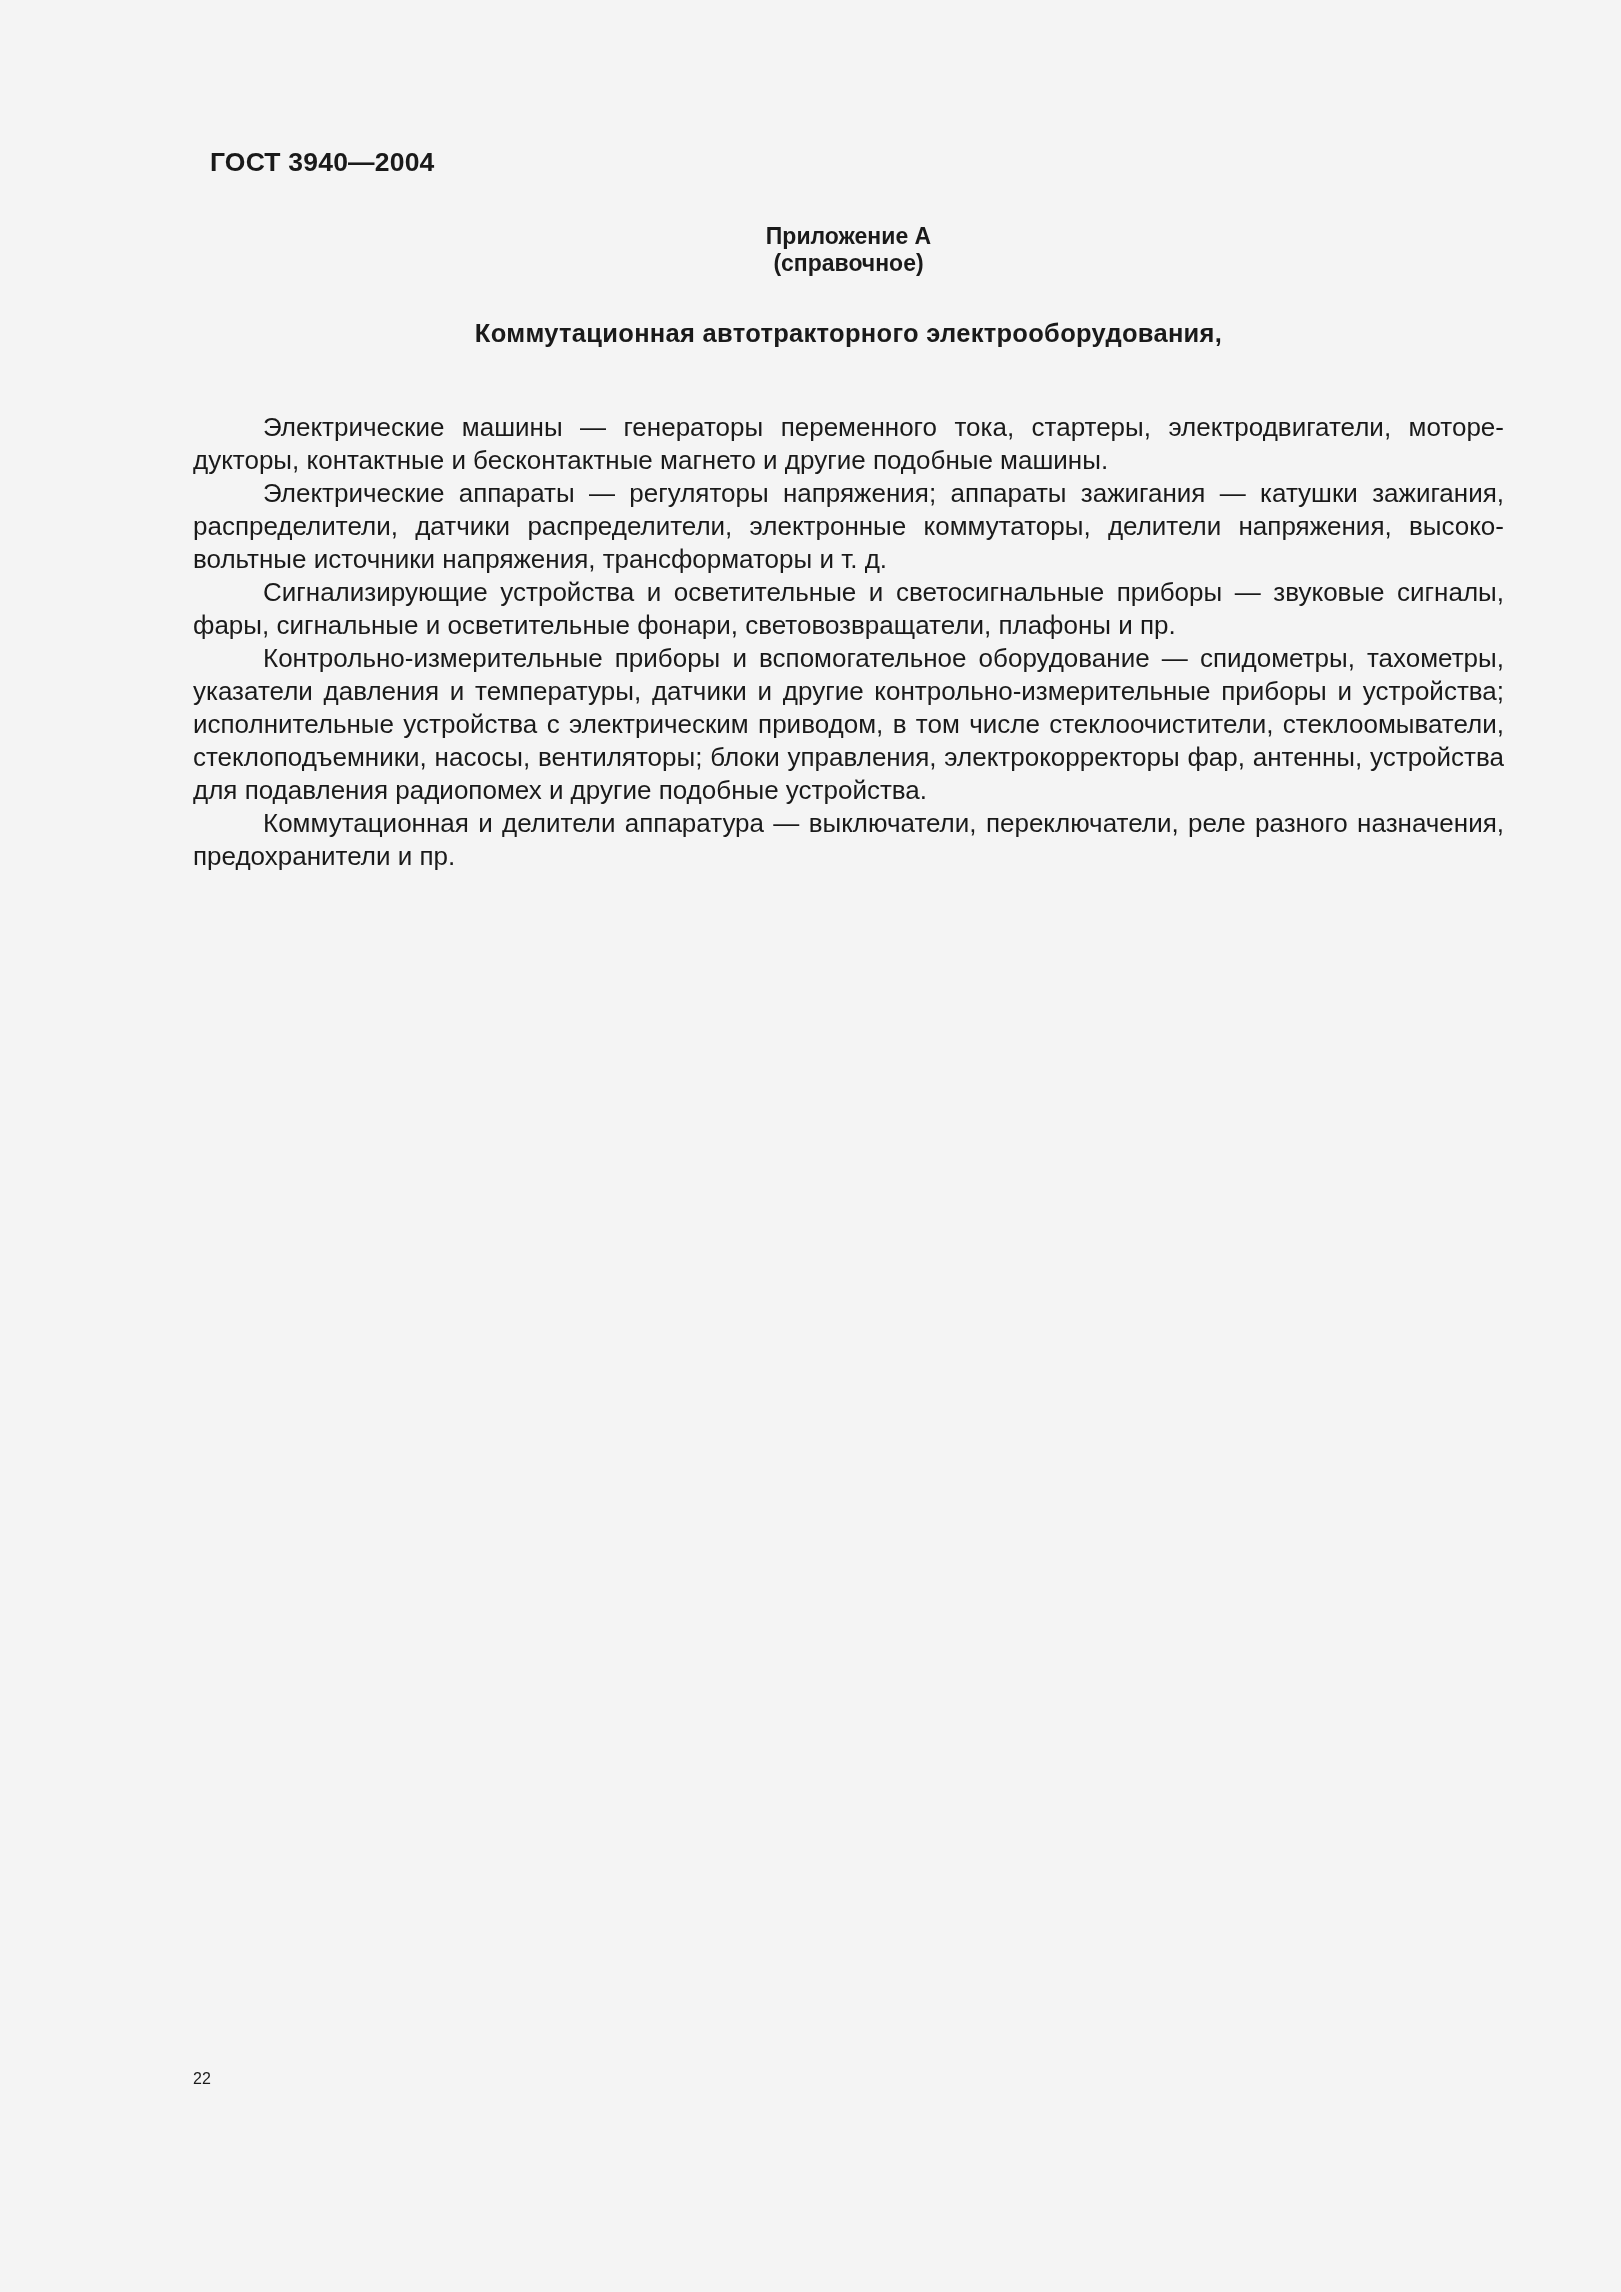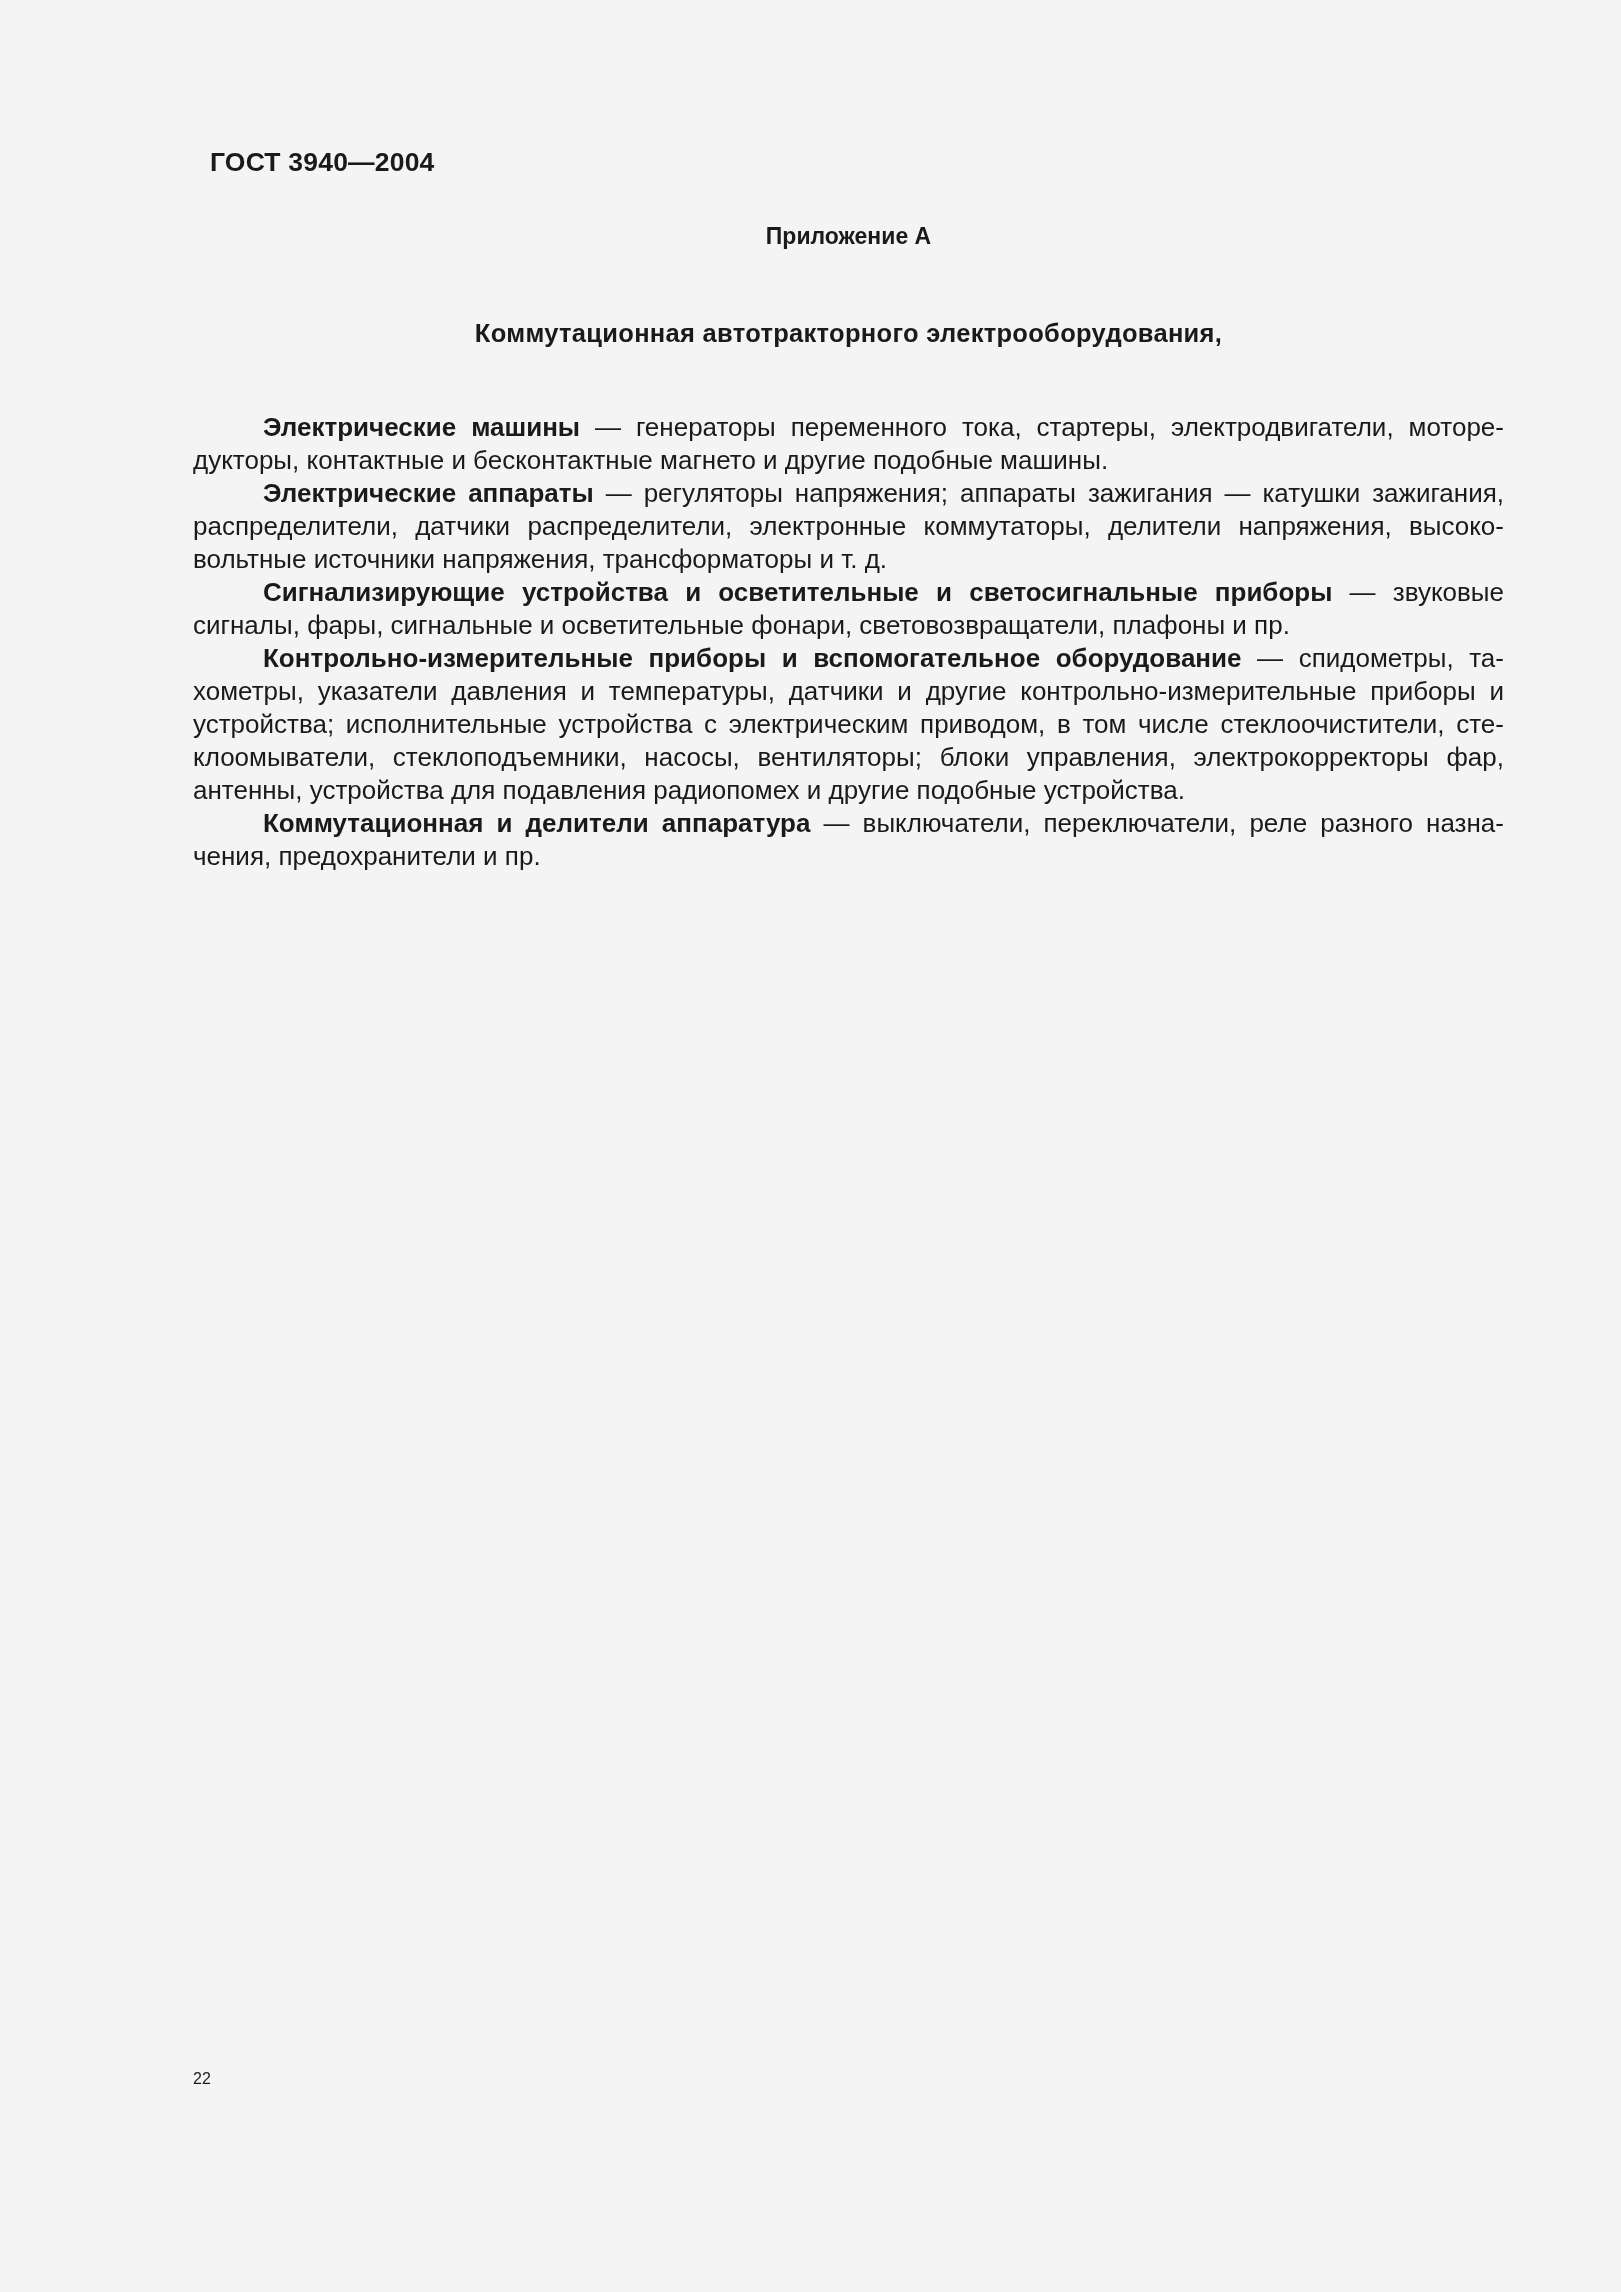--- a/index.html
+++ b/index.html
@@ -54,36 +54,37 @@
       font-size: 26px;
       line-height: 33px;
       text-align: justify;
       hyphens: manual;
     }
     .body-text p {
       margin: 0;
       text-indent: 70px;
     }
     .body-text p .term {
-      font-weight: bold;
+      font-weight: normal;
     }
     .page-number {
       position: absolute;
       left: 193px;
       top: 2070px;
       font-size: 16px;
     }
   </style>
 </head>
 <body>
 
 <div class="page-header">ГОСТ 3940—2004</div>
 
 <div class="annex-block">
   <div>Приложение А</div>
+  <div>(справочное)</div>
 </div>
 
 <div class="title-block">
   <div>Коммутационная автотракторного электрооборудования,</div>
 </div>
 
 <div class="body-text">
   <p><span class="term">Электрические машины</span><span> — генераторы переменного тока, стартеры, электродвигатели, мотоpe­дукторы, контактные и бесконтактные магнето и другие подобные машины.</span></p>
   <p><span class="term">Электрические аппараты</span><span> — регуляторы напряжения; аппараты зажигания — катушки зажигания, распределители, датчики распределители, электронные коммутаторы, делители напряжения, высоко­вольтные источники напряжения, трансформаторы и т. д.</span></p>
   <p><span class="term">Сигнализирующие устройства и осветительные и светосигнальные приборы</span><span> — звуковые сигналы, фары, сигнальные и осветительные фонари, световозвращатели, плафоны и пр.</span></p>

